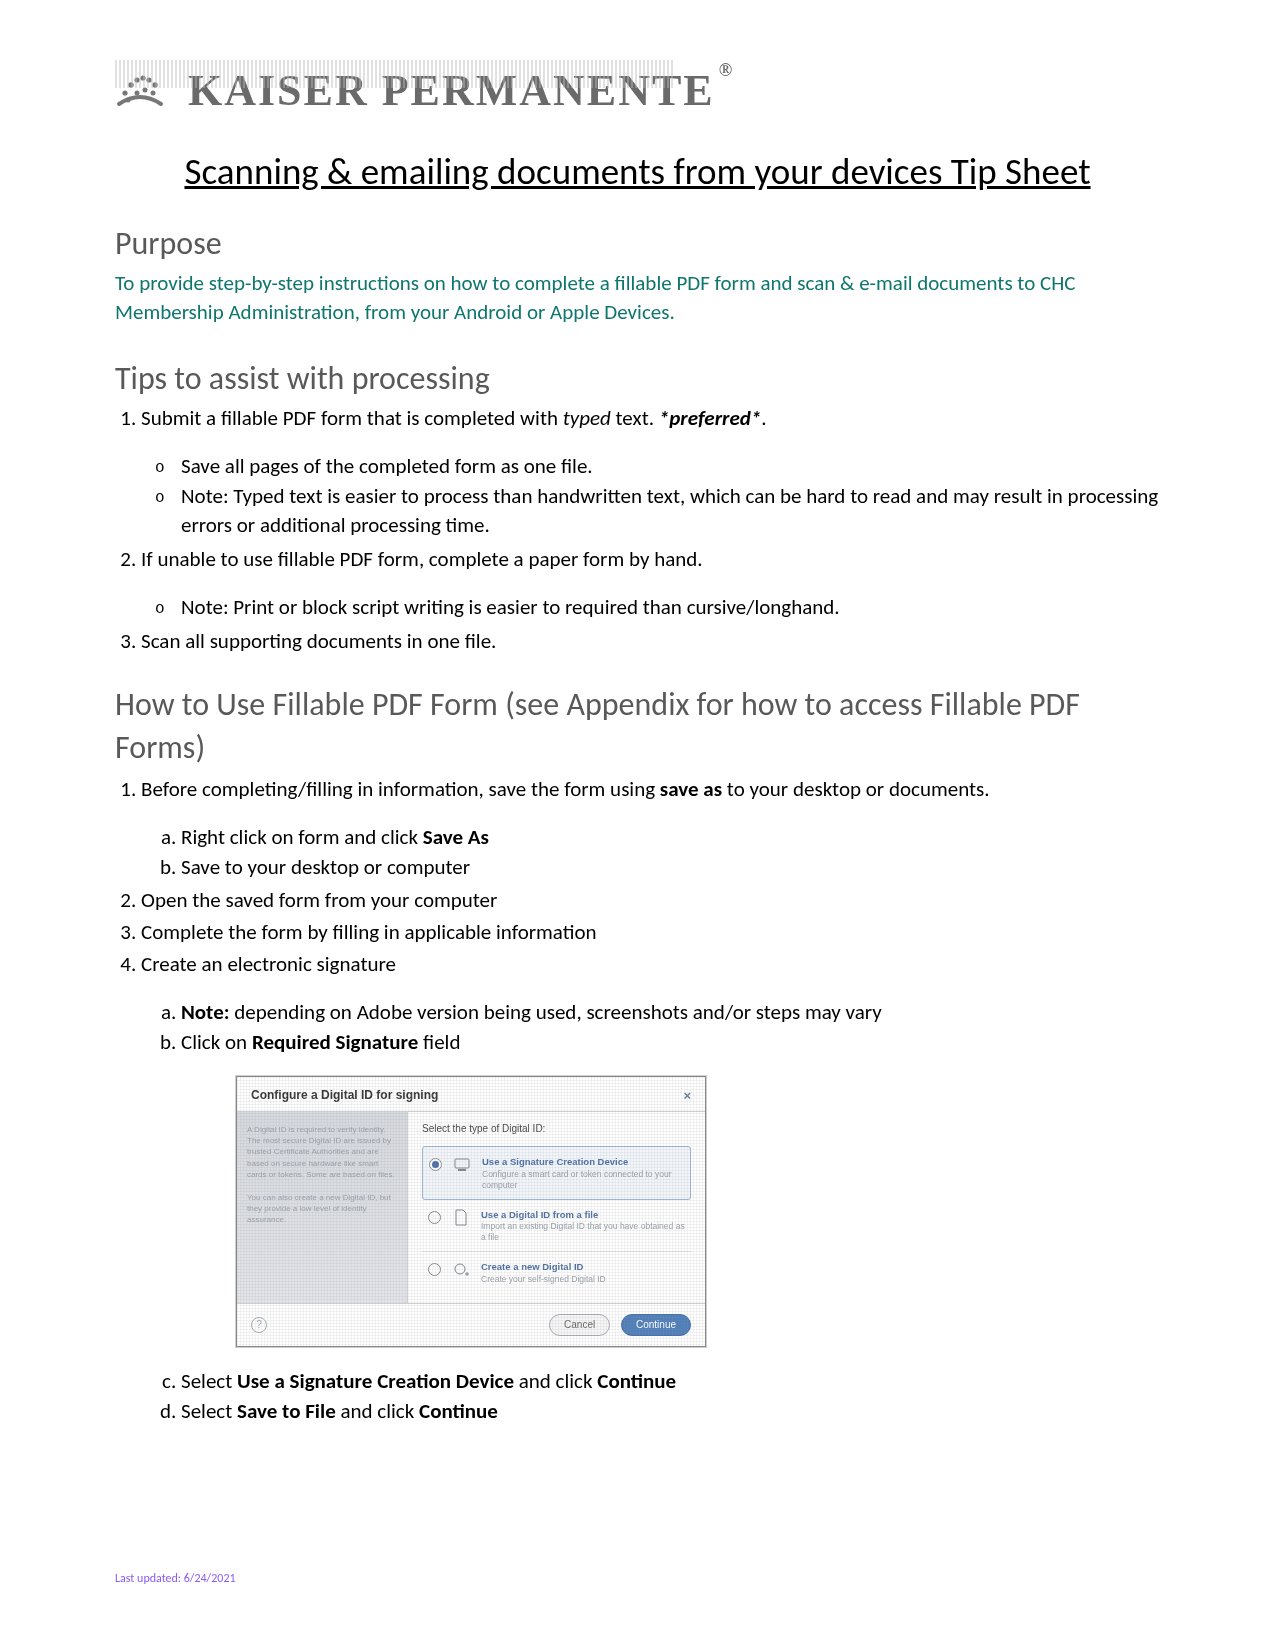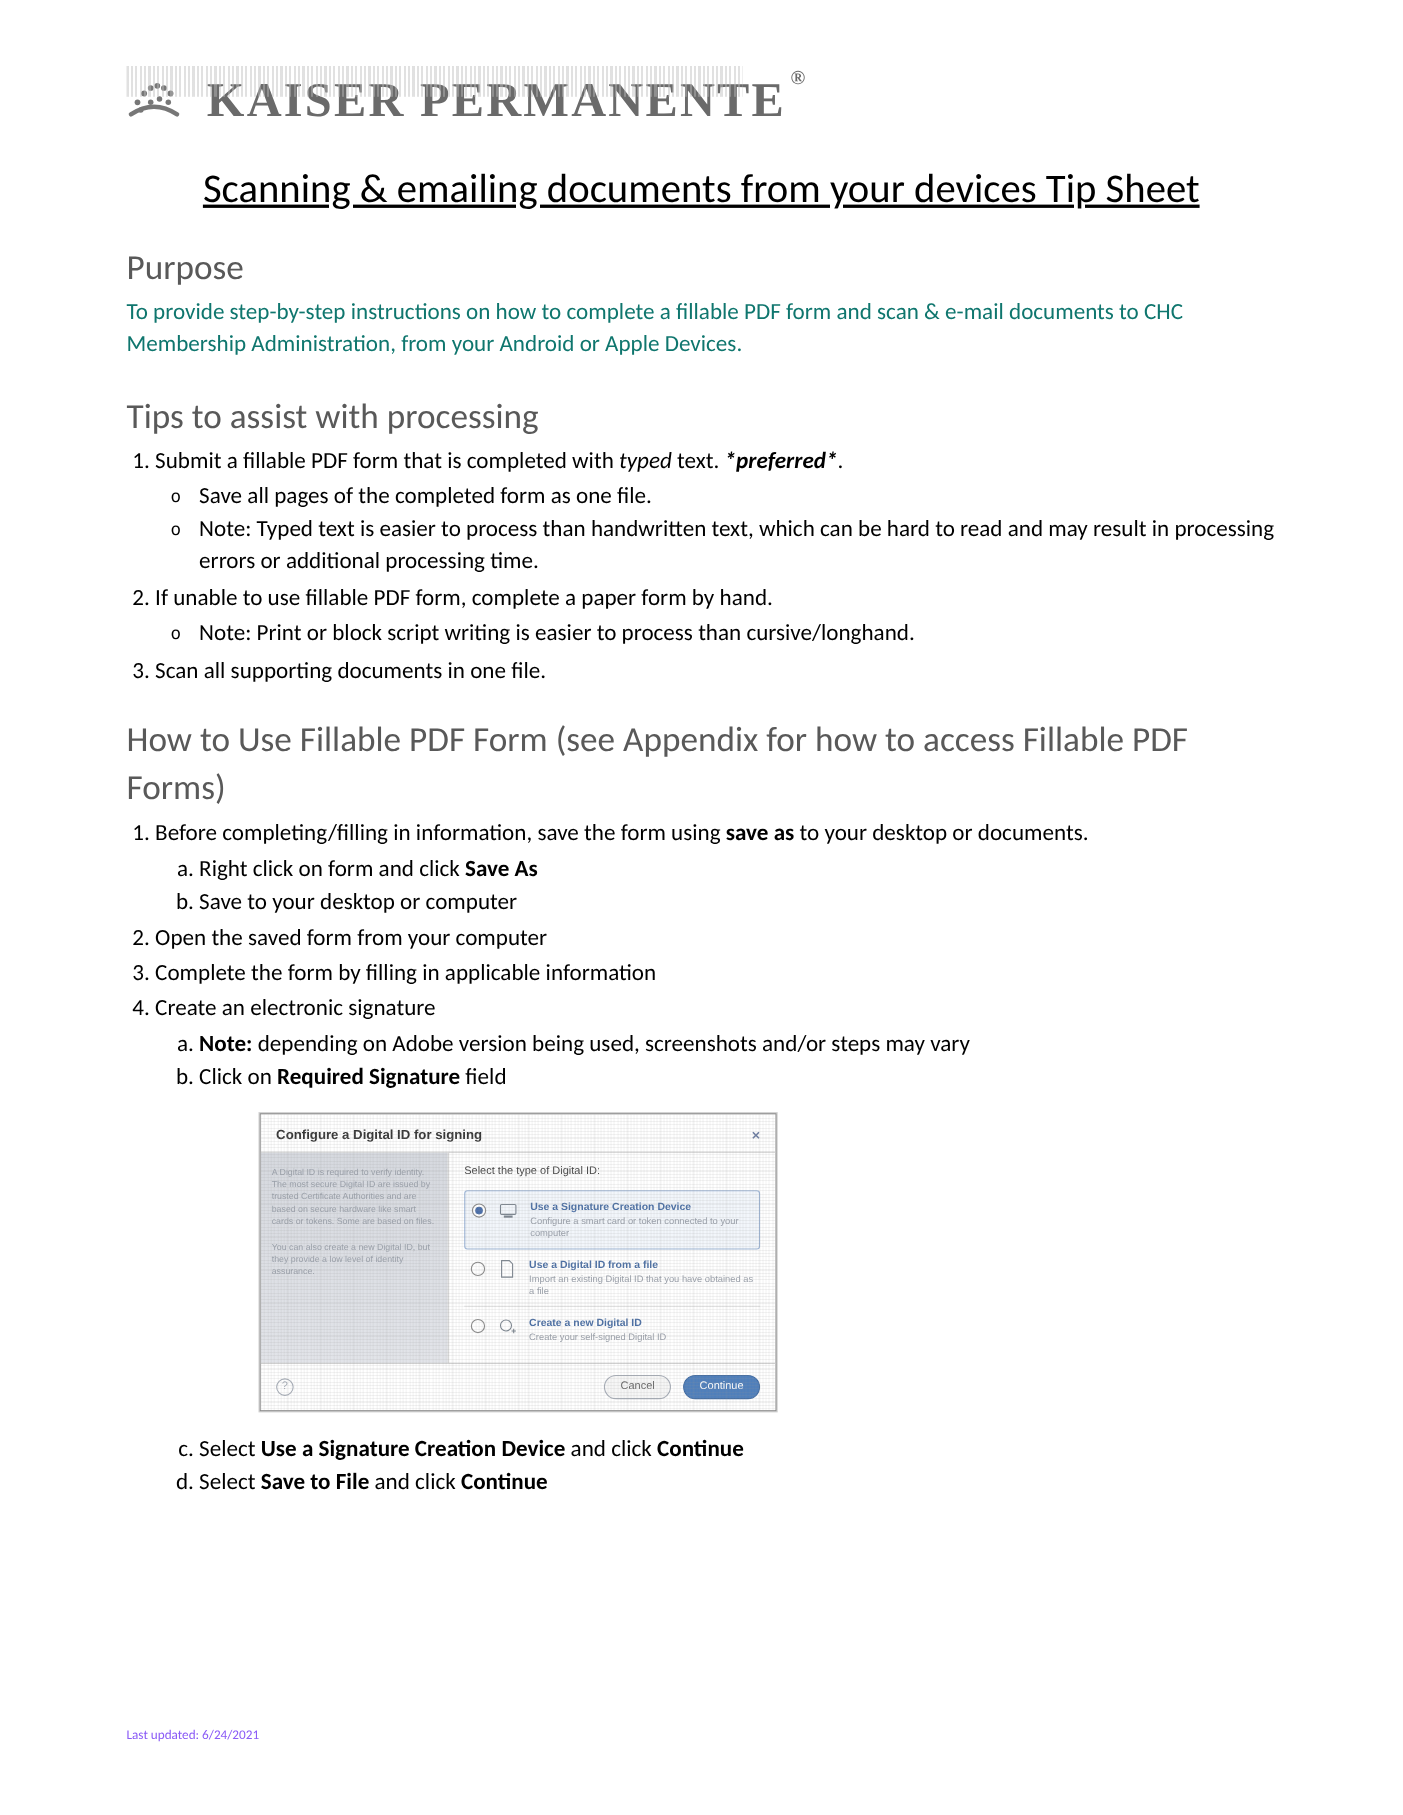--- a/index.html
+++ b/index.html
@@ -80,21 +80,21 @@
   ol.tips, ol.howto {
     margin: 6px 0 0 26px;
     padding: 0;
     font-size: 21px;
     line-height: 1.42;
   }
   ol.tips > li, ol.howto > li {
     margin-bottom: 2px;
   }
   ol.tips ul, ol.howto ol {
-    margin: 2px 0 4px 40px;
+    margin: 18px 0 4px 40px;
     padding: 0;
   }
   ol.tips ul {
     list-style: none;
   }
   ol.tips ul li::before {
     content: "o";
     display: inline-block;
     width: 26px;
     margin-left: -26px;
@@ -300,21 +300,21 @@
     <li>
       <span>Submit a fillable PDF form that is completed with </span><span class="ital">typed</span><span> text. </span><span class="bolditalic">*preferred*</span><span>.</span>
       <ul>
         <li>Save all pages of the completed form as one file.</li>
         <li>Note: Typed text is easier to process than handwritten text, which can be hard to read and may result in processing errors or additional processing time.</li>
       </ul>
     </li>
     <li>
       <span>If unable to use fillable PDF form, complete a paper form by hand.</span>
       <ul>
-        <li>Note: Print or block script writing is easier to process than cursive/longhand.</li>
+        <li>Note: Print or block script writing is easier to required than cursive/longhand.</li>
       </ul>
     </li>
     <li>Scan all supporting documents in one file.</li>
   </ol>
 
   <div class="section-heading" style="margin-top:26px; line-height:1.35;">How to Use Fillable PDF Form (see Appendix for how to access Fillable PDF Forms)</div>
   <ol class="howto">
     <li>
       <span>Before completing/filling in information, save the form using </span><span class="bold">save as</span><span> to your desktop or documents.</span>
       <ol class="alpha">

